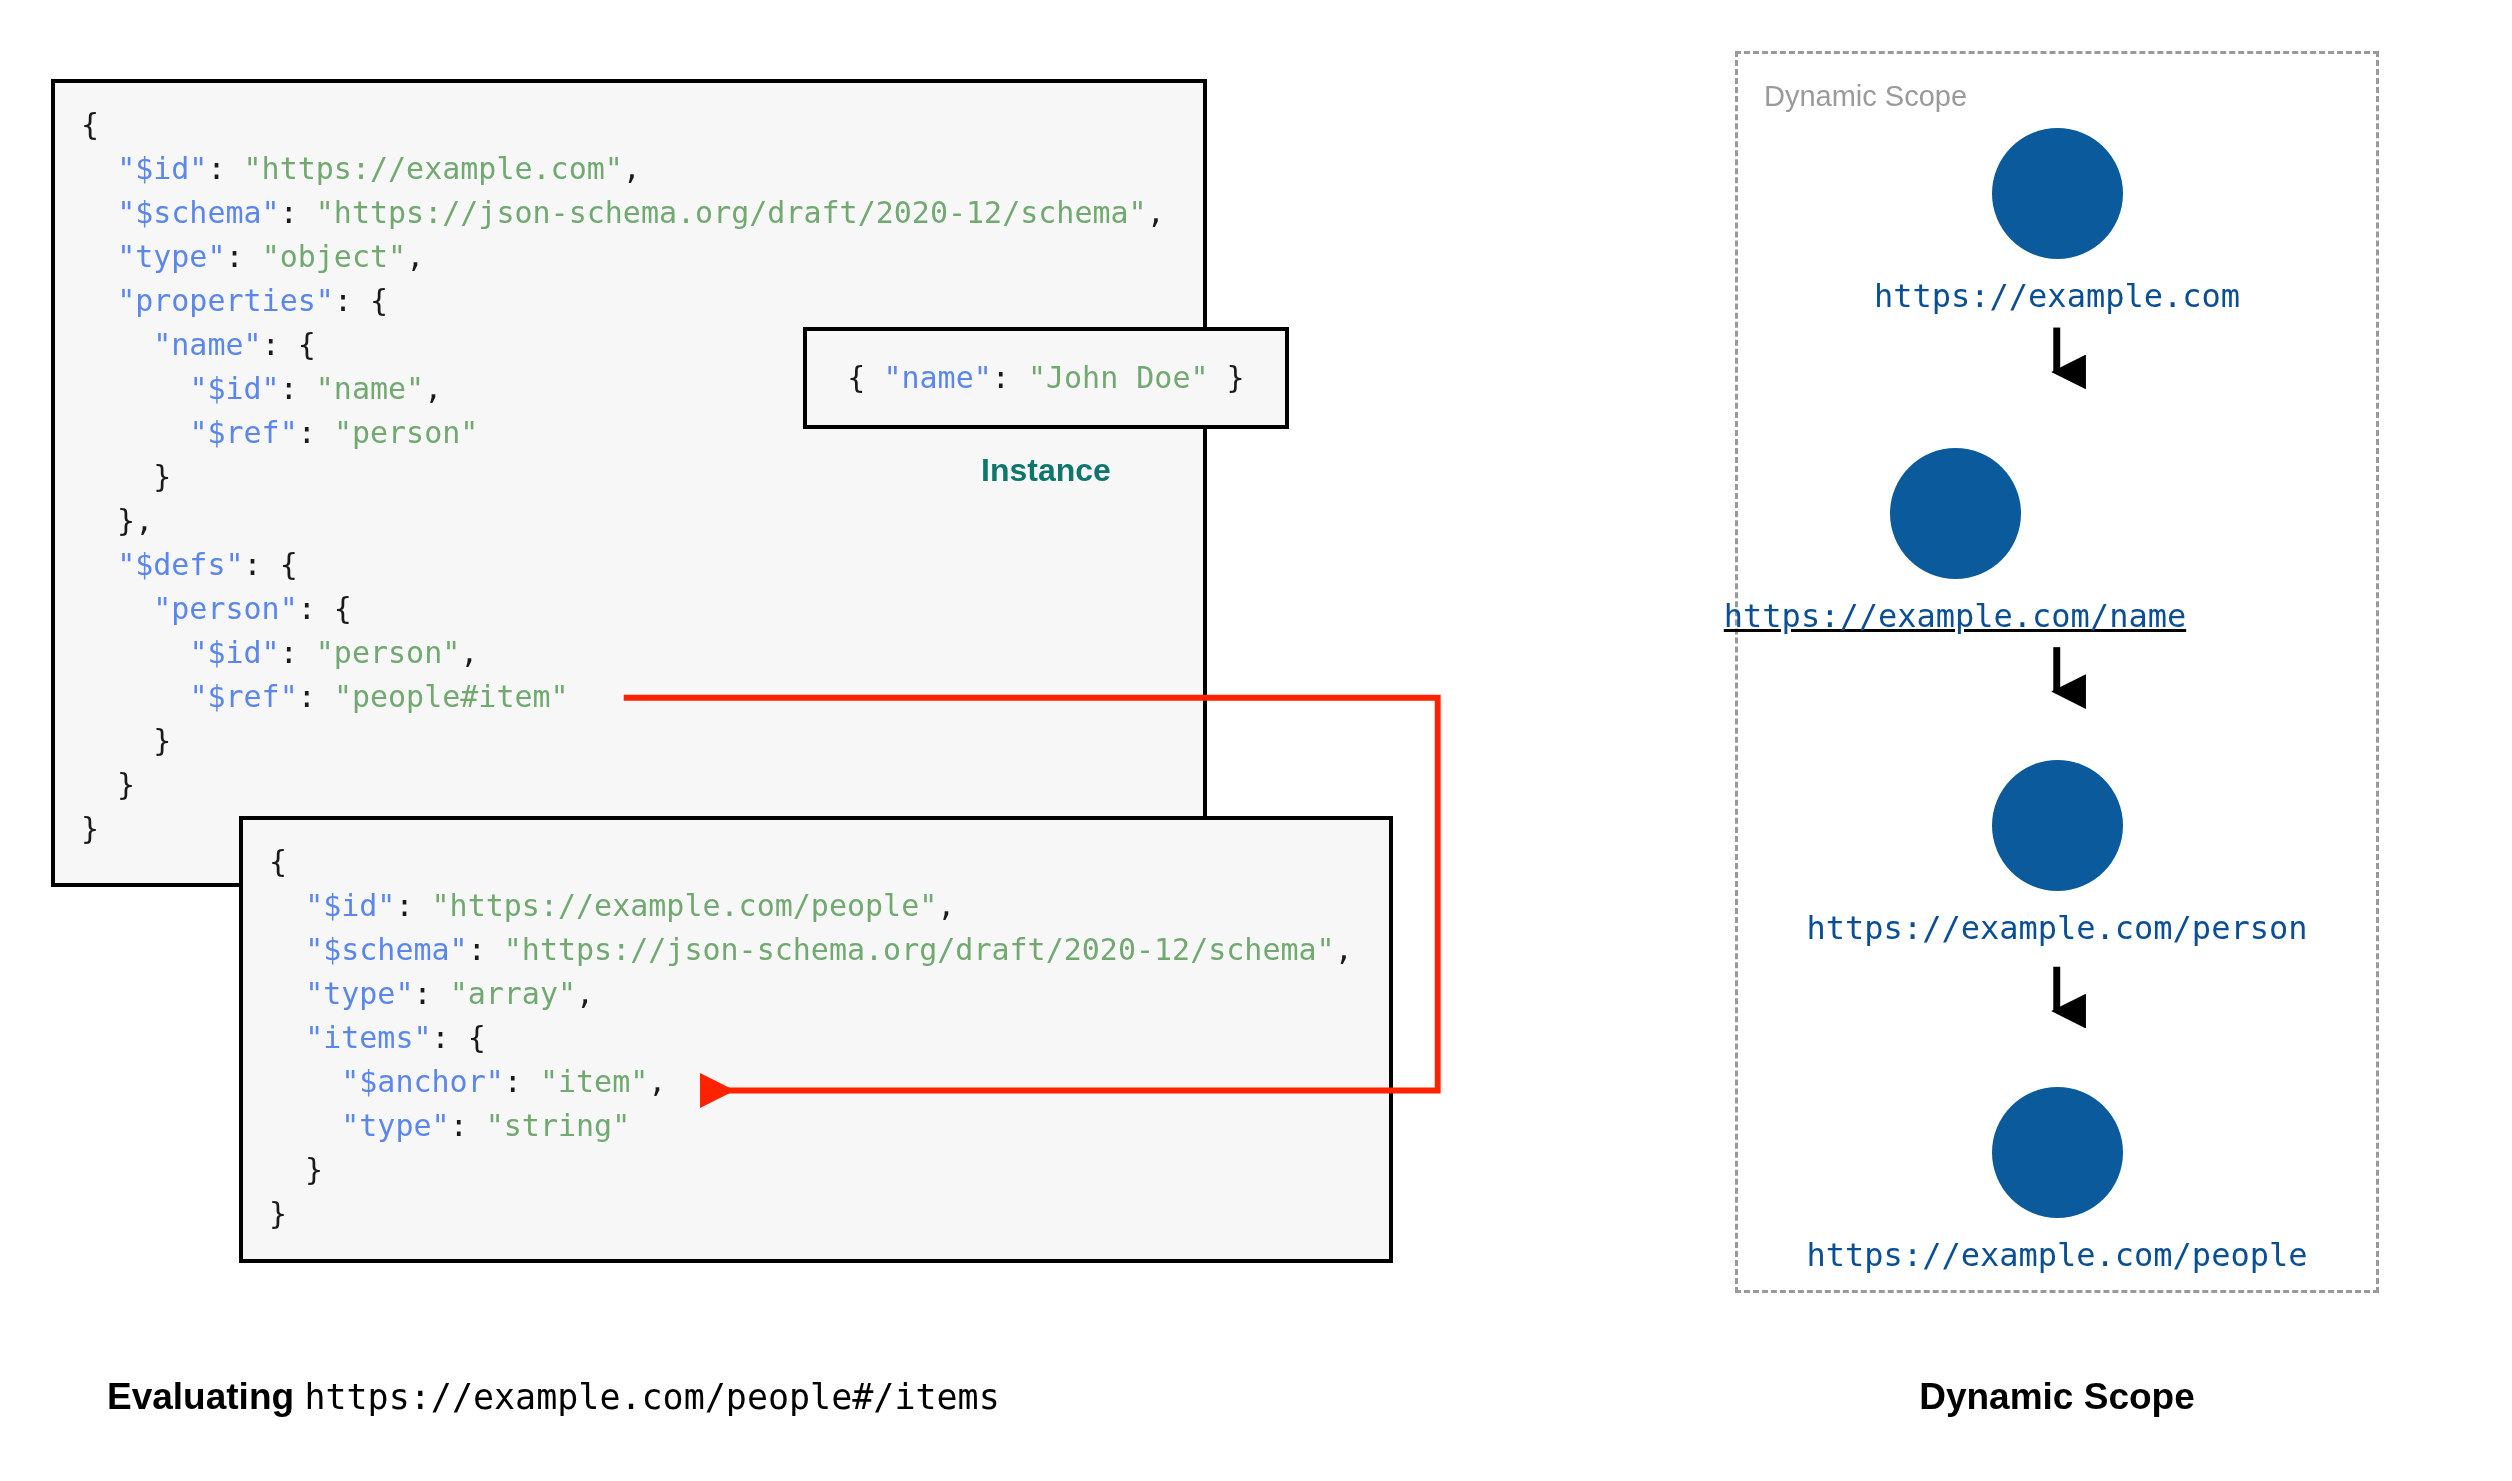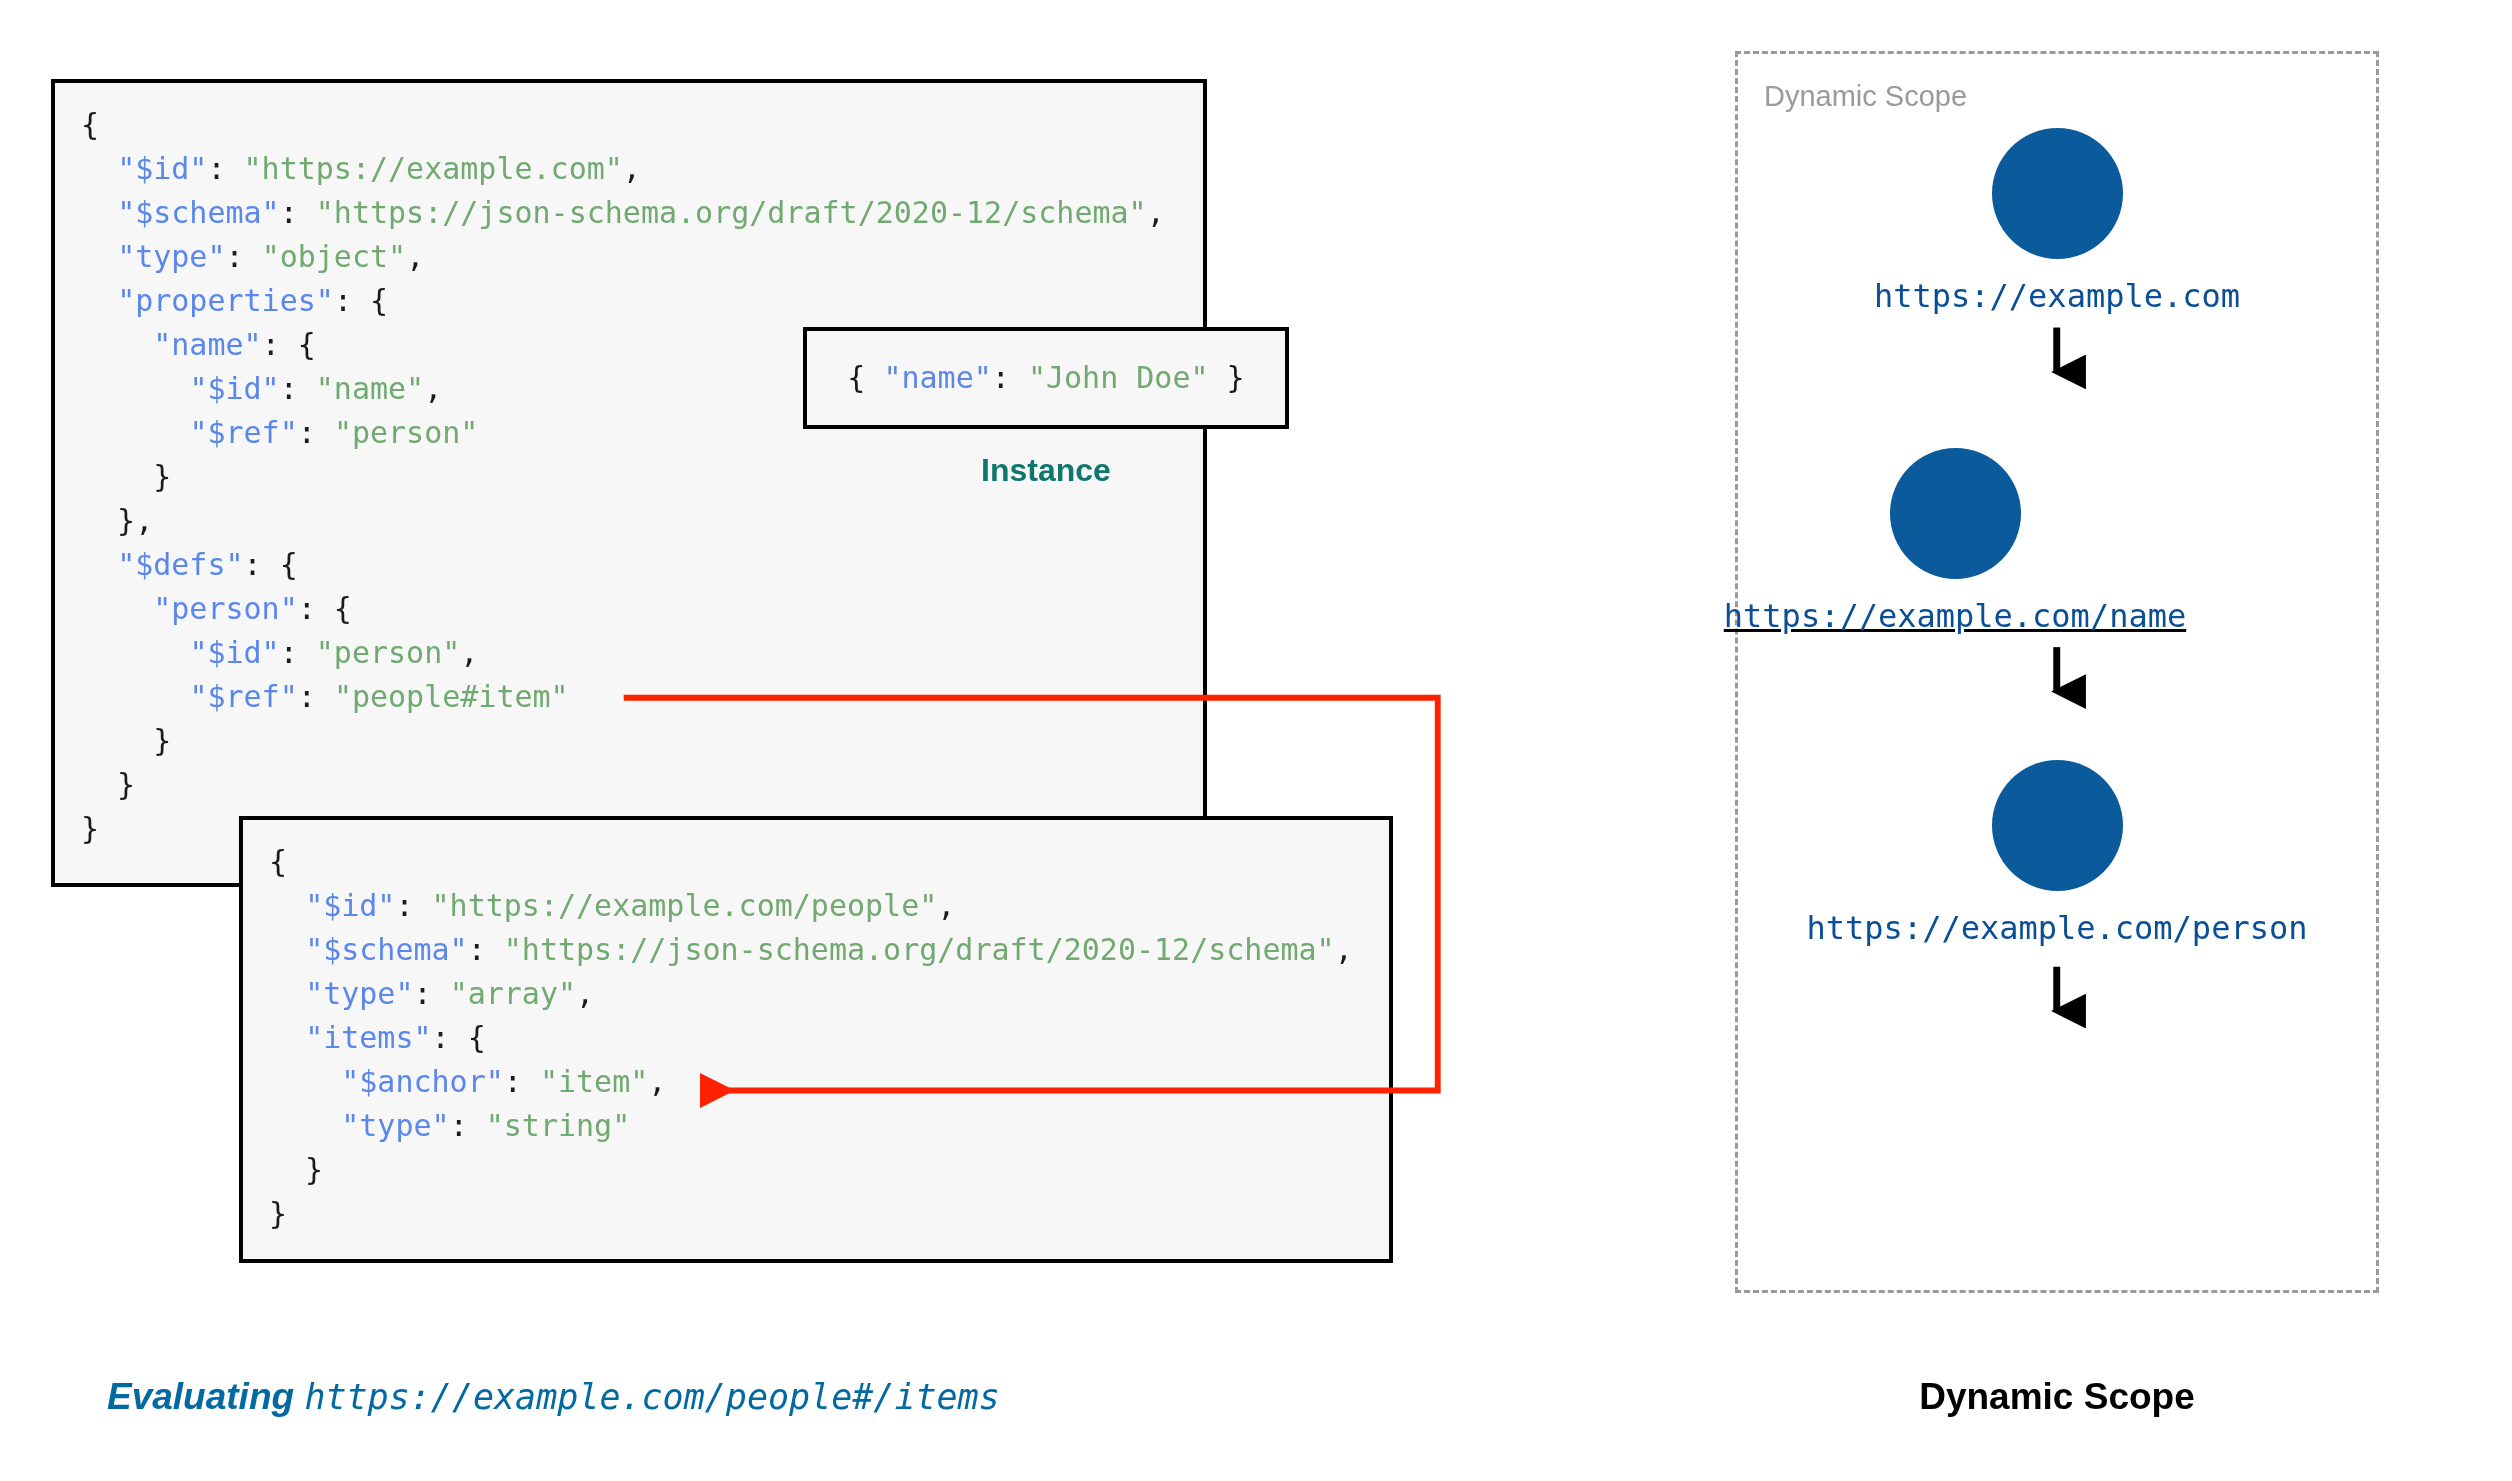--- a/index.html
+++ b/index.html
@@ -62,21 +62,21 @@
   }
   .ds-label{
     font-family:"DejaVu Sans Mono","Liberation Mono",monospace;
     font-size:32px;color:#0a4f96;text-align:center;margin-top:18px;white-space:nowrap;
   }
   #ds-arrows{position:absolute;left:1735px;top:51px;width:644px;height:1242px;z-index:3;pointer-events:none;}
 
   
   #caption-left{
     position:absolute;left:107px;top:1376px;z-index:9;
-    font-size:37px;white-space:nowrap;color:#0369a1;font-style:italic;
+    font-size:37px;white-space:nowrap;color:#000000;
   }
   #caption-left .bold{font-weight:bold;font-family:"Liberation Sans",sans-serif;}
   #caption-left .mono{font-family:"DejaVu Sans Mono","Liberation Mono",monospace;font-size:35px;}
   #caption-right{
     position:absolute;left:1735px;top:1376px;width:644px;text-align:center;z-index:9;
     font-size:37px;font-weight:bold;color:#000;
   }
 </style>
 </head>
 <body>
@@ -151,20 +151,24 @@
   <div class="ds-node" style="left:1633px;top:448px;width:644px;text-decoration:underline;">
     <div class="ds-circle"></div>
     <div class="ds-label">https://example.com/name</div>
   </div>
 
   <div class="ds-node" style="left:1735px;top:760px;width:644px;">
     <div class="ds-circle"></div>
     <div class="ds-label">https://example.com/person</div>
   </div>
 
+  <div class="ds-node" style="left:1735px;top:1087px;width:644px;">
+    <div class="ds-circle"></div>
+    <div class="ds-label">https://example.com/people</div>
+  </div>
 
   <div id="caption-left">
     <span class="bold">Evaluating</span><span>&nbsp;</span><span class="mono">https://example.com/people#/items</span>
   </div>
 
   <div id="caption-right">Dynamic Scope</div>
 
 </div>
 
 

